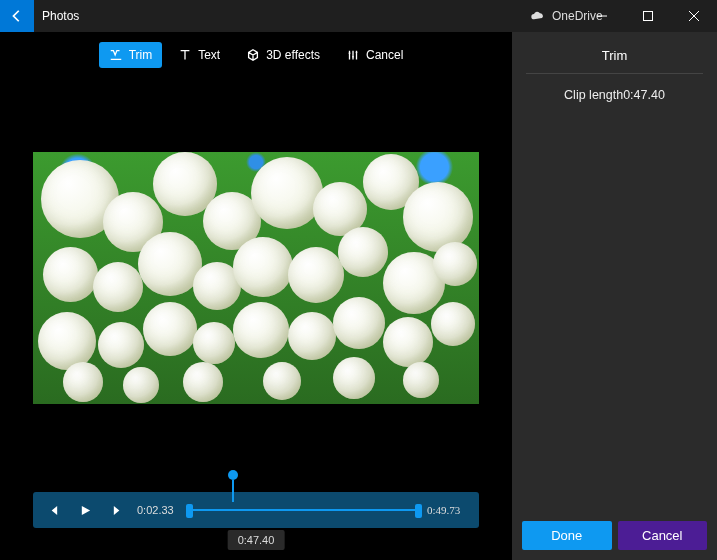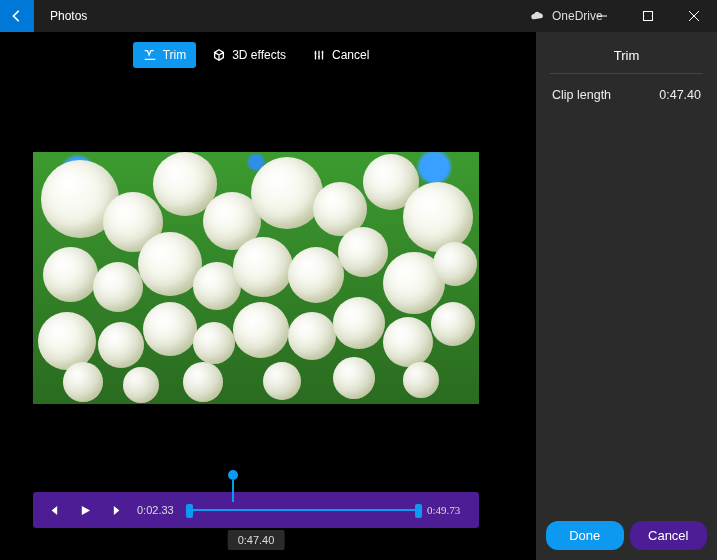--- a/index.html
+++ b/index.html
@@ -1,60 +1,60 @@
 <!DOCTYPE html>
 <html><head>
 <meta charset="utf-8">
 <style>
   * { box-sizing: border-box; margin: 0; padding: 0; font-family: "Segoe UI", sans-serif; }
   html, body { width: 717px; height: 560px; background: #000; color: #fff; overflow: hidden; }
   .app { display: flex; flex-direction: column; width:100%; height:100%; }
   .titlebar { height: 32px; background: #1f1f1f; display:flex; align-items:stretch; position:relative; }
   .back-btn { width:34px; height:32px; background:#0078d7; display:flex; align-items:center; justify-content:center; }
   .back-btn svg { width:14px; height:14px; stroke:#fff; fill:none; stroke-width:2; }
-  .app-title { font-size:12px; color:#fff; align-self:center; margin-left:16px; }
+  .app-title { font-size:12px; color:#fff; align-self:center; margin-left:8px; }
   .onedrive { position:absolute; left:530px; top:0; height:32px; display:flex; align-items:center; gap:6px; font-size:12px; color:#ddd; }
   .onedrive svg { width:16px; height:10px; fill:#ddd; }
   .win-ctrls { position:absolute; right:0; top:0; display:flex; height:32px; }
   .win-btn { width:46px; display:flex; align-items:center; justify-content:center; }
   .win-btn svg { width:10px; height:10px; stroke:#fff; fill:none; stroke-width:1; }
-  .body { flex:1; display:flex;gap:24px; }
+  .body { flex:1; display:flex; }
   .left { width:512px; background:#000; position:relative; }
   .right { flex:1; background:#2b2b2b; display:flex; flex-direction:column; }
   .toolbar { display:flex; justify-content:center; gap:6px; padding:10px 0 8px; }
   .tool { display:flex; align-items:center; gap:6px; padding:6px 10px; font-size:12px; color:#fff; border-radius:3px; }
   .tool.active { background:#0e99f1; }
   .tool svg { width:14px; height:14px; fill:none; stroke:#fff; stroke-width:1.5; }
   .video-area { position:absolute; left:33px; top:120px; width:446px; height:252px; overflow:hidden; background:#2a6b20; }
   .sky { position:absolute; inset:0; background:
     radial-gradient(circle at 10% 8%, #3aa0ff 3%, transparent 4%),
     radial-gradient(circle at 90% 6%, #3aa0ff 3%, transparent 4%),
     radial-gradient(circle at 50% 4%, #2f8fe6 2%, transparent 3%),
     linear-gradient(#3c9b2f,#2a6b20); }
   .flower { position:absolute; border-radius:50%; background: radial-gradient(circle at 35% 30%, #ffffff, #f4f6e8 55%, #dfe4c8 75%, #c9d0a8); box-shadow: inset -6px -6px 18px rgba(120,130,80,0.35); }
-  .controls { position:absolute; left:33px; bottom:32px; width:446px; height:36px; background:#4c1d95; border-radius:3px; display:flex; align-items:center; padding:0 8px; gap:8px; }
+  .controls { position:absolute; left:33px; bottom:32px; width:446px; height:36px; background:#0c4a6e; border-radius:3px; display:flex; align-items:center; padding:0 8px; gap:8px; }
   .ctrl-btn { width:24px; height:24px; display:flex; align-items:center; justify-content:center; }
   .ctrl-btn svg { width:11px; height:11px; fill:#fff; }
   .time-label { font-size:11px; color:#ddd; min-width:44px; }
   .track { flex:1; position:relative; height:24px; }
   .track-line { position:absolute; left:0; right:0; top:11px; height:2px; background:#555; }
   .track-fill { position:absolute; left:0; right:0; top:11px; height:2px; background:#0e99f1; }
   .handle { position:absolute; top:6px; width:7px; height:14px; background:#0e99f1; border-radius:2px; }
   .handle.left { left:-3px; }
   .handle.right { right:-3px; }
   .playhead-wrap { position:absolute; top:-28px; left:19%; transform:translateX(-50%); display:flex; flex-direction:column; align-items:center; pointer-events:none; }
   .playhead-dot { width:10px; height:10px; border-radius:50%; background:#0e99f1; }
   .playhead-stem { width:2px; height:22px; background:#0e99f1; }
   .dur-tip { position:absolute; left:50%; transform:translateX(-50%); bottom:10px; background:#2a2a2a; color:#ddd; font-size:11px; padding:4px 10px; border-radius:2px; }
   .right-header { text-align:center; font-size:13px; padding:16px 0 10px; }
   .right-divider { height:1px; background:#444; margin:0 14px; }
-  .prop-row { display:flex; justify-content:space-between; padding:14px 16px; font-size:12.5px; color:#eee; }
+  .prop-row { display:flex; justify-content:center; padding:14px 16px; font-size:12.5px; color:#eee; }
   .right-spacer { flex:1; }
   .right-buttons { display:flex; gap:6px; padding:10px; }
-  .btn { flex:1; text-align:center; font-size:13px; padding:7px 8px; border-radius:12px; }
+  .btn { flex:1; text-align:center; font-size:13px; padding:7px 8px; border-radius:2px; }
   .btn.primary { background:#0e99f1; color:#fff; }
   .btn.secondary { background:#4c1d95; color:#fff; }
 </style>
 </head>
 <body>
 
 <div class="app">
   <div class="titlebar">
     <div class="back-btn">
       <svg viewBox="0 0 16 16">
@@ -88,20 +88,26 @@
   </div>
 
   <div class="body">
     <div class="left">
       <div class="toolbar">
         <div class="tool active">
           <svg viewBox="0 0 16 16">
               <path d="M2 3h3l2 5 2-5h3M2 13h12"></path>
             </svg>
           <span>Trim</span>
+        </div>
+        <div class="tool">
+          <svg viewBox="0 0 16 16">
+              <path d="M3 3h10M8 3v10"></path>
+            </svg>
+          <span>Text</span>
         </div>
         <div class="tool">
           <svg viewBox="0 0 16 16">
               <path d="M8 2l5 3v6l-5 3-5-3V5zM3 5l5 3 5-3M8 8v6"></path>
             </svg>
           <span>3D effects</span>
         </div>
         <div class="tool">
           <svg viewBox="0 0 16 16">
               <path d="M4 3v10M8 3v10M12 3v10M3 6h2M7 10h2M11 5h2"></path>

